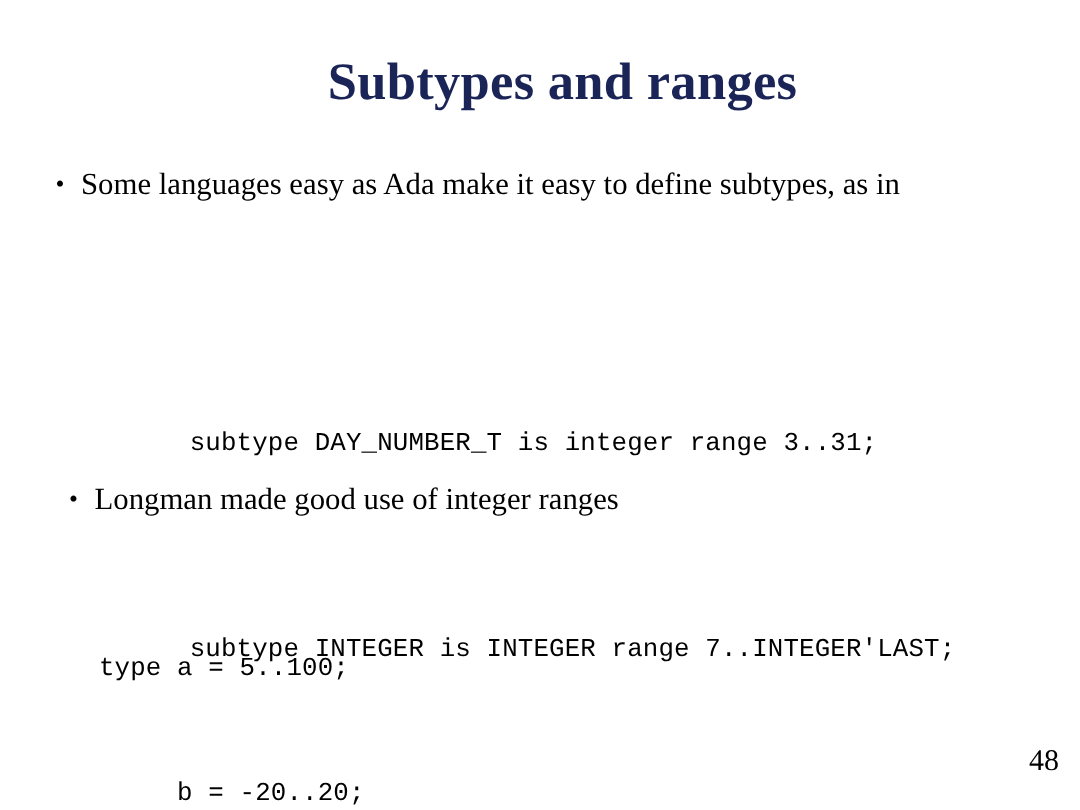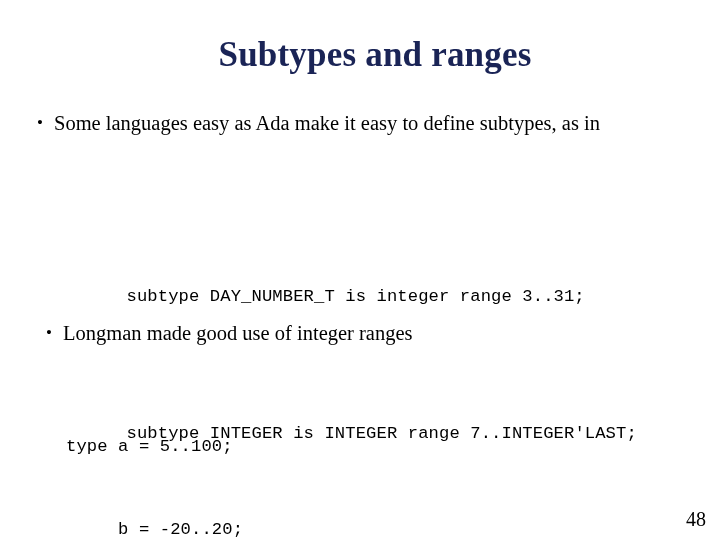--- a/index.html
+++ b/index.html
@@ -103,21 +103,21 @@
     font-family: "Liberation Serif", "DejaVu Serif", serif;
     font-size: 8.5px;
     font-weight: bold;
     color: #121212;
     letter-spacing: 0.05px;
     white-space: nowrap;
   }
   .page-number {
     position: absolute;
     right: 14px;
-    top: 508px;
+    top: 496px;
     font-family: "Liberation Serif", "DejaVu Serif", serif;
     font-size: 20px;
     color: #000000;
   }
 </style>
 </head>
 <body>
 
 <div class="slide">
 

